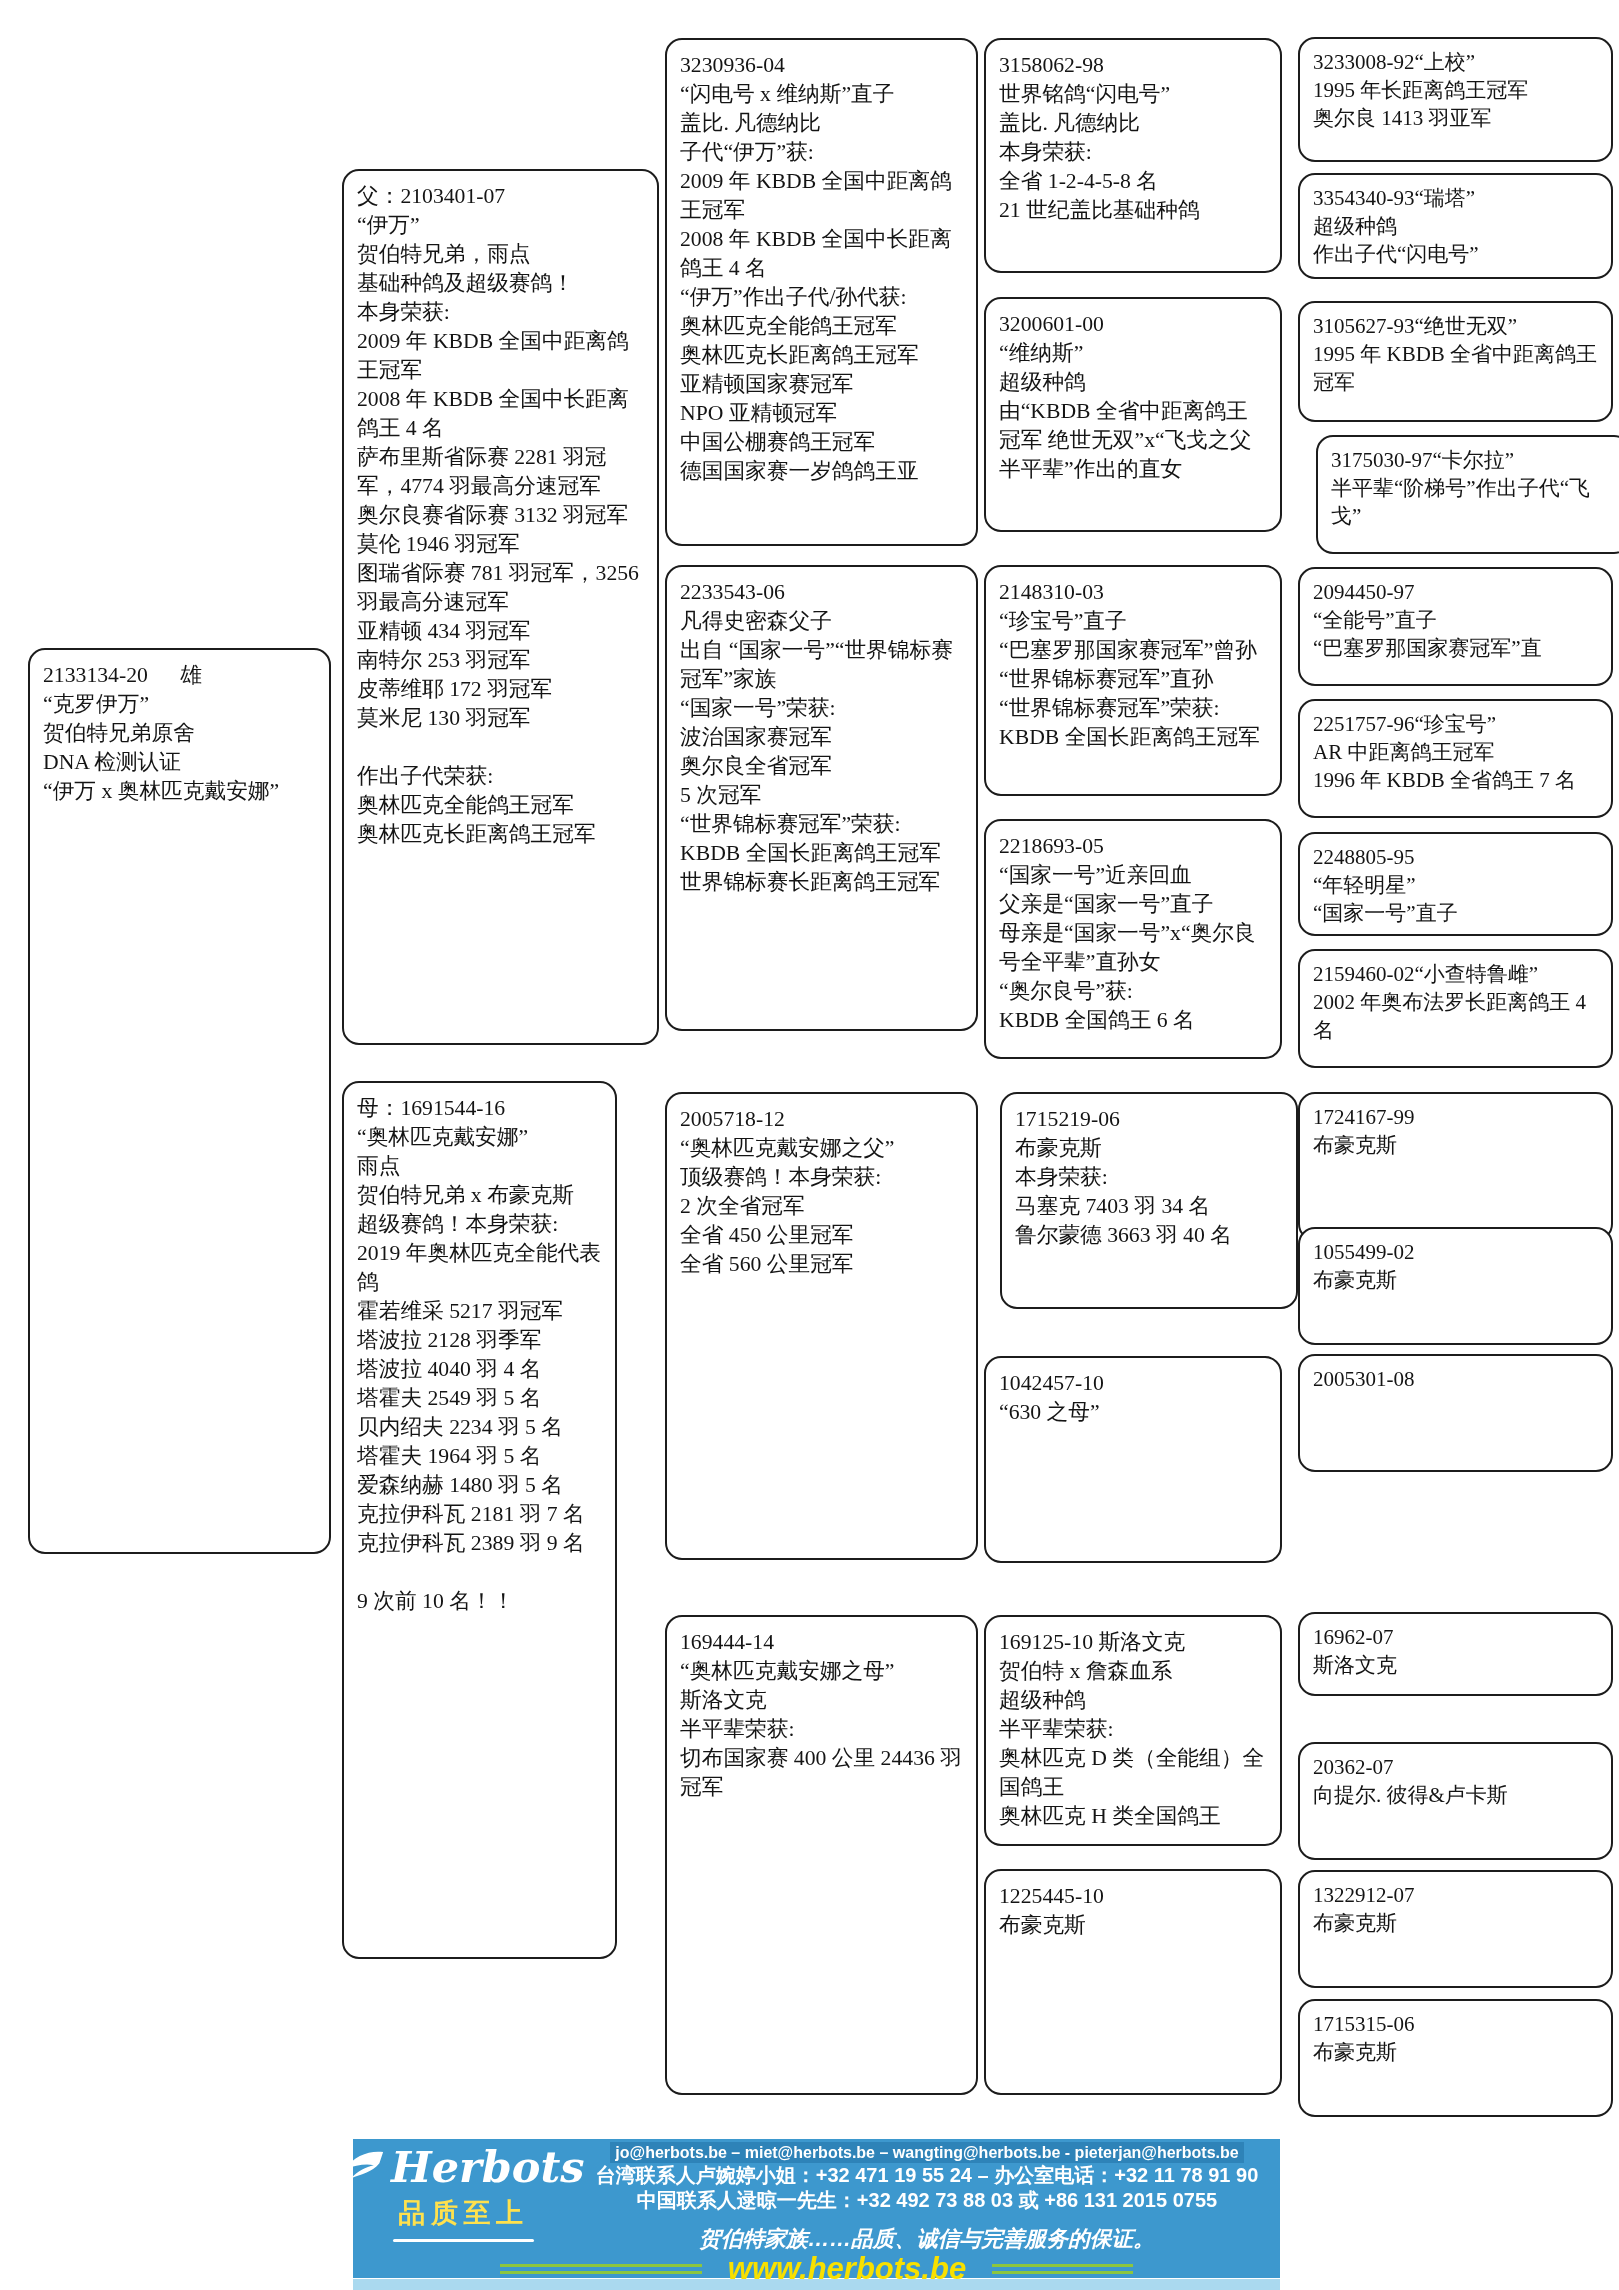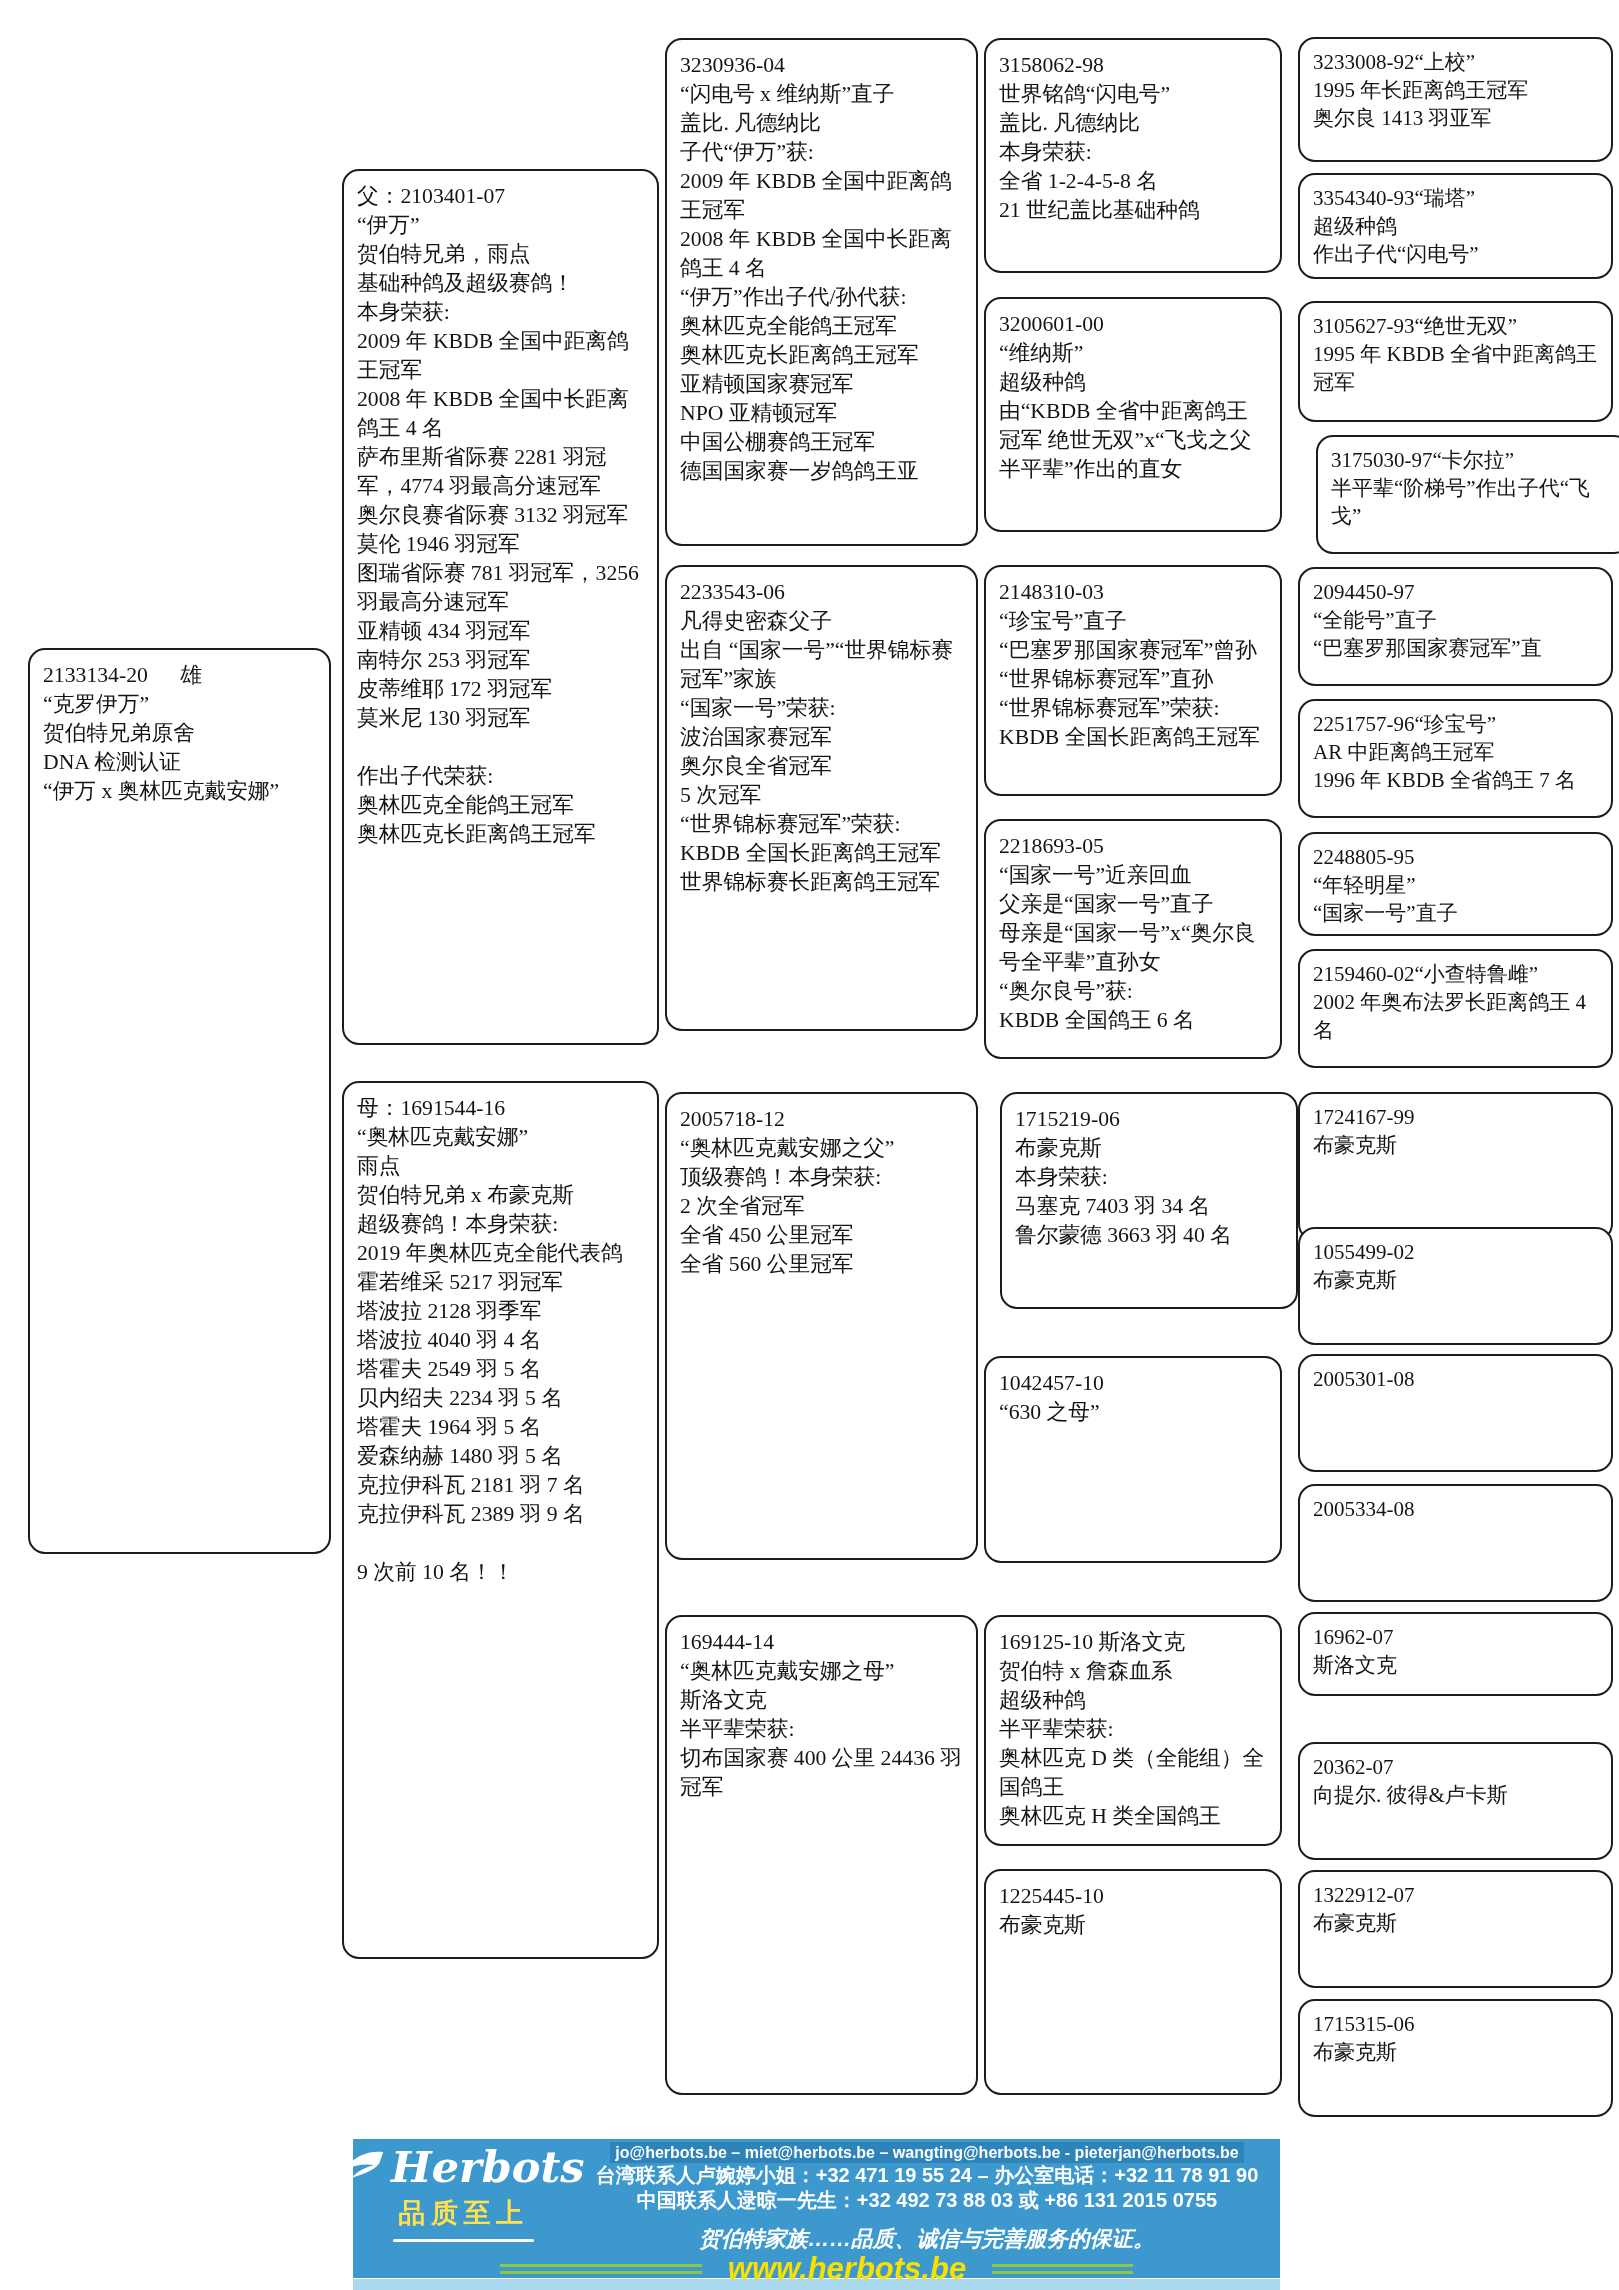--- a/index.html
+++ b/index.html
@@ -62,21 +62,21 @@
       <div class="line">图瑞省际赛 781 羽冠军，3256 羽最高分速冠军</div>
       <div class="line">亚精顿 434 羽冠军</div>
       <div class="line">南特尔 253 羽冠军</div>
       <div class="line">皮蒂维耶 172 羽冠军</div>
       <div class="line">莫米尼 130 羽冠军</div>
       <div class="line">&nbsp;</div>
       <div class="line">作出子代荣获:</div>
       <div class="line">奥林匹克全能鸽王冠军</div>
       <div class="line">奥林匹克长距离鸽王冠军</div>
     </div>
-  <div class="box" style="left:342px;top:1081px;width:317px;height:878px;">
+  <div class="box" style="left:342px;top:1081px;width:275px;height:878px;">
       <div class="line">母：1691544-16</div>
       <div class="line">“奥林匹克戴安娜”</div>
       <div class="line">雨点</div>
       <div class="line">贺伯特兄弟 x 布豪克斯</div>
       <div class="line">超级赛鸽！本身荣获:</div>
       <div class="line">2019 年奥林匹克全能代表鸽</div>
       <div class="line">霍若维采 5217 羽冠军</div>
       <div class="line">塔波拉 2128 羽季军</div>
       <div class="line">塔波拉 4040 羽 4 名</div>
       <div class="line">塔霍夫 2549 羽 5 名</div>
@@ -226,23 +226,20 @@
   <div class="box small" style="left:1298px;top:1092px;width:315px;height:149px;">
       <div class="line">1724167-99</div>
       <div class="line">布豪克斯</div>
     </div>
   <div class="box small" style="left:1298px;top:1227px;width:315px;height:118px;">
       <div class="line">1055499-02</div>
       <div class="line">布豪克斯</div>
     </div>
   <div class="box small" style="left:1298px;top:1354px;width:315px;height:118px;">
       <div class="line">2005301-08</div>
-    </div>
-  <div class="box small" style="left:1298px;top:1484px;width:315px;height:118px;">
-      <div class="line">2005334-08</div>
     </div>
   <div class="box small" style="left:1298px;top:1612px;width:315px;height:84px;">
       <div class="line">16962-07</div>
       <div class="line">斯洛文克</div>
     </div>
   <div class="box small" style="left:1298px;top:1742px;width:315px;height:118px;">
       <div class="line">20362-07</div>
       <div class="line">向提尔. 彼得&amp;卢卡斯</div>
     </div>
   <div class="box small" style="left:1298px;top:1870px;width:315px;height:118px;">

